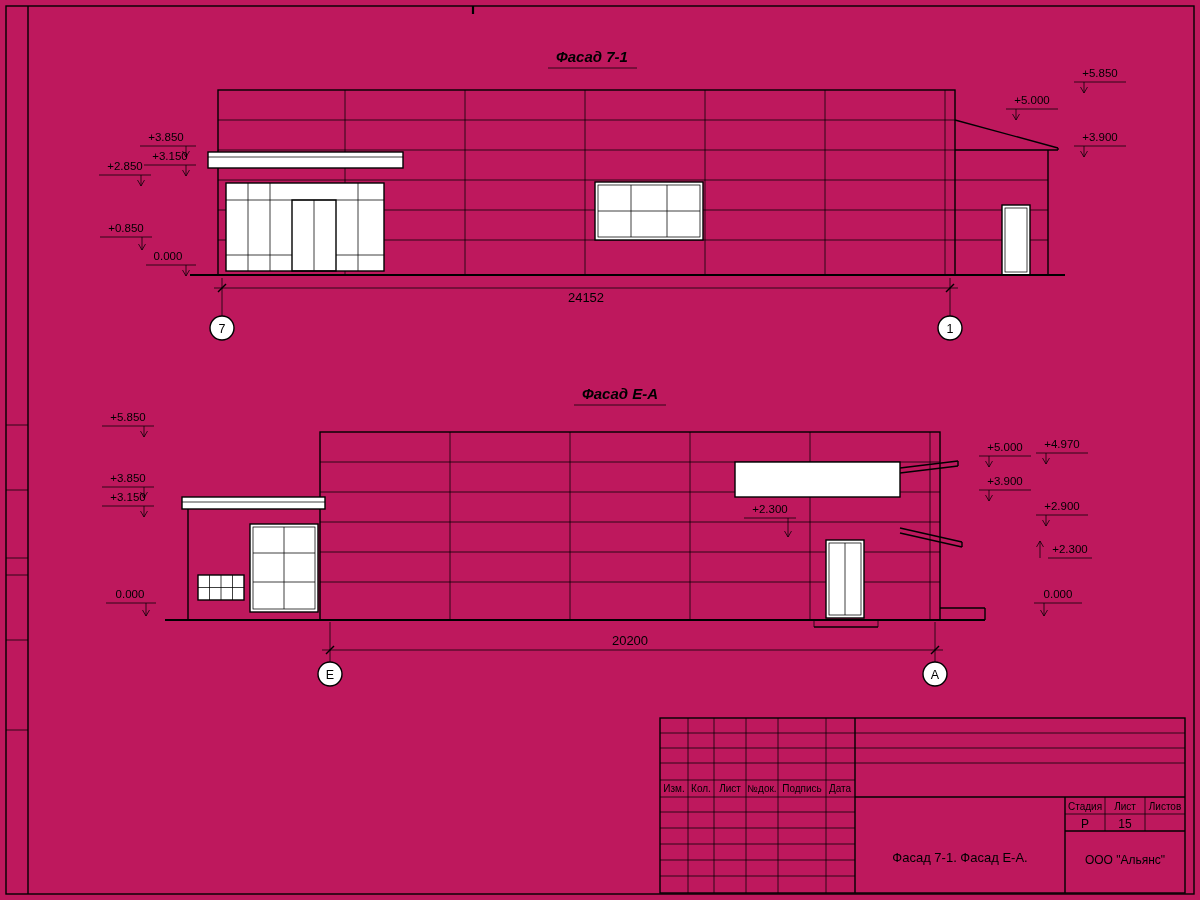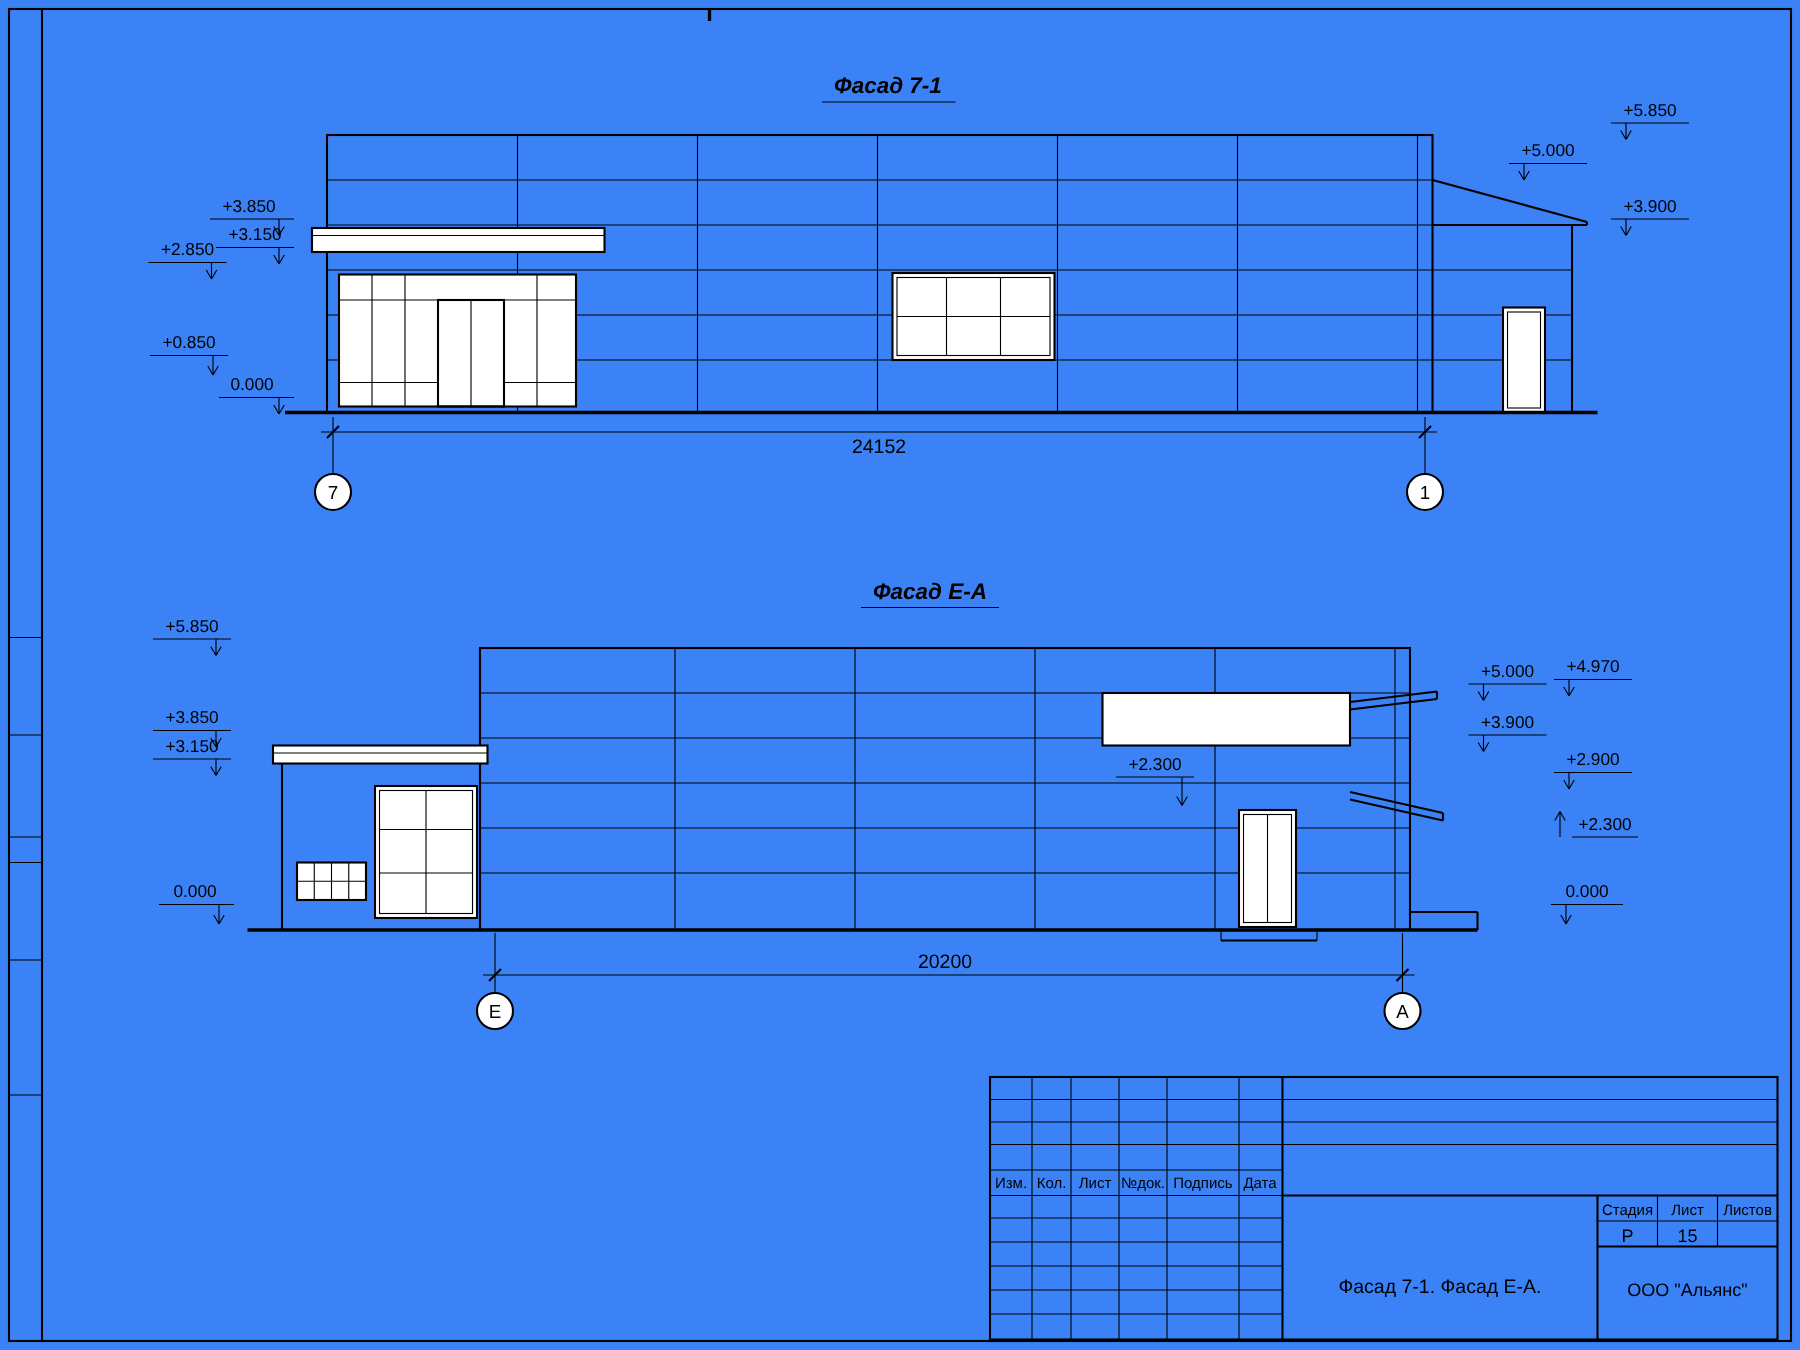--- a/index.html
+++ b/index.html
@@ -1,16 +1,16 @@
 <!DOCTYPE html>
 <html><head>
 <meta charset="utf-8">
 <style>
   html,body{margin:0;padding:0;background:#ffffff;}
-  #sheet{width:1200px;height:900px;position:relative;background:#3b82f6;overflow:hidden;}
+  #sheet{width:1200px;height:900px;position:relative;background:#be185d;overflow:hidden;}
   svg{display:block;}
   .s1{stroke:#000;stroke-width:0.75;}
   .s2{stroke:#000;stroke-width:1.4;}
   .s3{stroke:#000;stroke-width:2.2;}
   text{font-family:"Liberation Sans","DejaVu Sans",sans-serif;fill:#000;stroke:none;}
   .title{font-size:15px;font-style:italic;font-weight:bold;}
   .elev{font-size:11.5px;}
   .dim{font-size:13px;}
   .bub{font-size:12.5px;}
   .tb{font-size:10px;}

